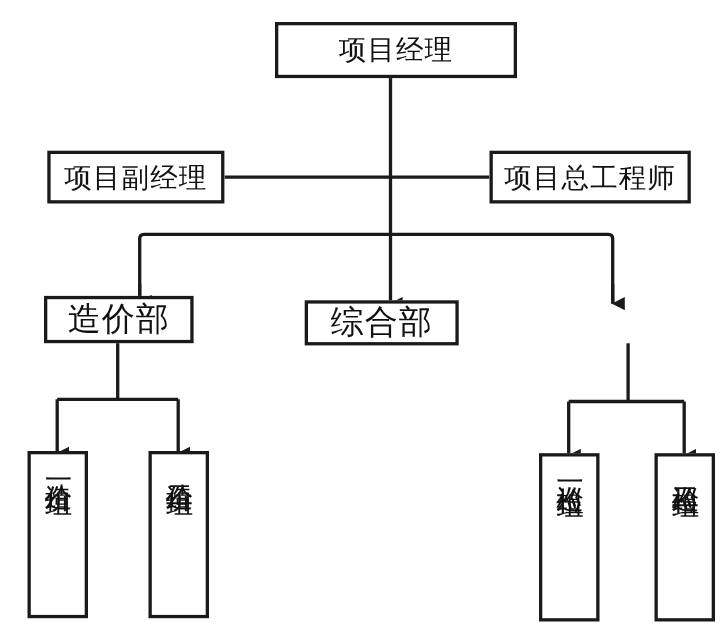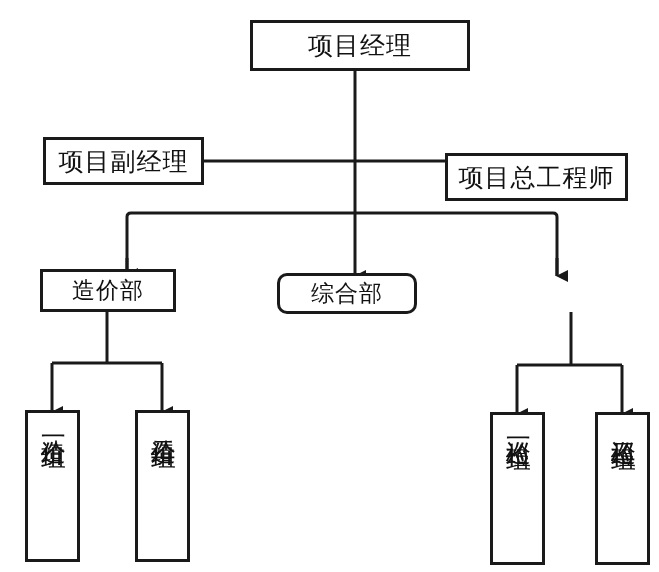--- a/index.html
+++ b/index.html
@@ -38,21 +38,21 @@
     display: block;
     line-height: 1.0;
     white-space: nowrap;
   }
   
   .node.horiz .node-label {
     font-size: 25px;
     letter-spacing: 1px;
   }
   .node.horiz.dept .node-label {
-    font-size: 23px;
+    font-size: 30px;
   }
   
   .node.vert {
     padding-top: 6px;
     align-items: flex-start;
   }
   .node.vert .node-label {
     font-size: 25px;
     line-height: 1.22;
     writing-mode: vertical-rl;
@@ -97,29 +97,29 @@
   </svg>
 
   <div class="node horiz" style="left:250px; top:20px; width:220px; height:51px;">
     <span class="node-label">项目经理</span>
   </div>
 
   <div class="node horiz" style="left:43px; top:137px; width:161px; height:48px;">
     <span class="node-label">项目副经理</span>
   </div>
 
-  <div class="node horiz" style="left:445px; top:137px; width:183px; height:48px;margin-top:16px;">
+  <div class="node horiz" style="left:445px; top:137px; width:183px; height:48px;">
     <span class="node-label">项目总工程师</span>
   </div>
 
   <div class="node horiz dept" style="left:40px; top:269px; width:136px; height:43px;">
     <span class="node-label">造价部</span>
   </div>
 
-  <div class="node horiz dept" style="left:277px; top:273px; width:140px; height:41px;border-radius:10px;">
+  <div class="node horiz dept" style="left:277px; top:273px; width:140px; height:41px;">
     <span class="node-label">综合部</span>
   </div>
 
 
   <div class="node vert" style="left:25px; top:410px; width:55px; height:152px;">
     <span class="node-label">造价一组</span>
   </div>
 
   <div class="node vert" style="left:135px; top:410px; width:55px; height:152px;">
     <span class="node-label">造价二组</span>

